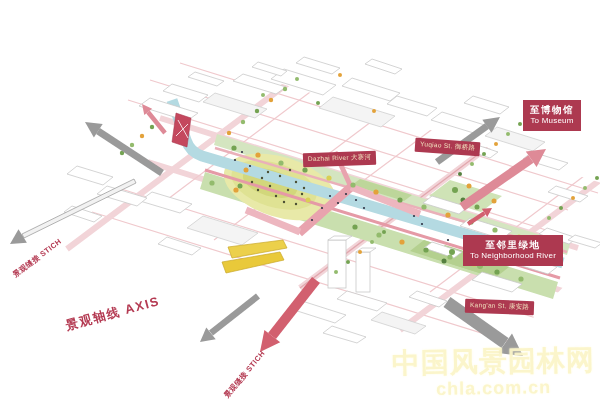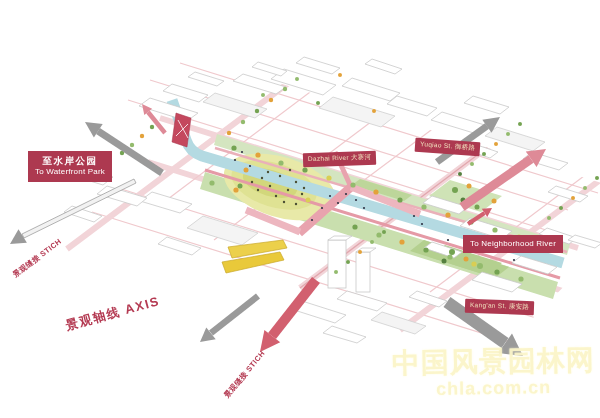--- a/index.html
+++ b/index.html
@@ -294,25 +294,26 @@
     <g>
       <line class="garrow" stroke-width="12" x1="447" y1="302" x2="505" y2="343"></line>
       <polygon class="garrow-head" points="523,356 498.2,353.1 512,333.5"></polygon>
     </g>
     <g>
       <line class="parrow" stroke-width="4" x1="468" y1="224" x2="484.5" y2="213"></line>
       <polygon class="parrow-head" points="492,208 487.3,217.1 481.8,208.8"></polygon>
     </g>
   </svg>
 
-  <div class="dest-label" style="left:28px;top:151px">
-    <div class="cn">至水岸公园</div>
-    <div class="en">To Waterfront Park</div>
+  <div class="dest-label" style="left:523px;top:100px">
+    <div class="cn">至博物馆</div>
+    <div class="en">To Museum</div>
   </div>
   <div class="dest-label" style="left:463px;top:235px">
+    <div class="cn">至邻里绿地</div>
     <div class="en">To Neighborhood River</div>
   </div>
 
   <div class="street-pill" style="left:303px;top:152px;transform:rotate(-2deg)">Dazhai River  大寨河</div>
   <div class="street-pill" style="left:415px;top:140px;transform:rotate(4deg)">Yuqiao St.  御桥路</div>
   <div class="street-pill" style="left:465px;top:300px;transform:rotate(2deg)">Kang'an St.  康安路</div>
 
   <div class="axis-text axis-sm" style="left:14px;top:271px;transform:rotate(-37deg)">景观缝接 STICH</div>
   <div class="axis-text axis-lg" style="left:66px;top:318px;transform:rotate(-15deg)">景观轴线 AXIS</div>
   <div class="axis-text axis-sm" style="left:226px;top:392px;transform:rotate(-50deg)">景观缝接 STICH</div>

